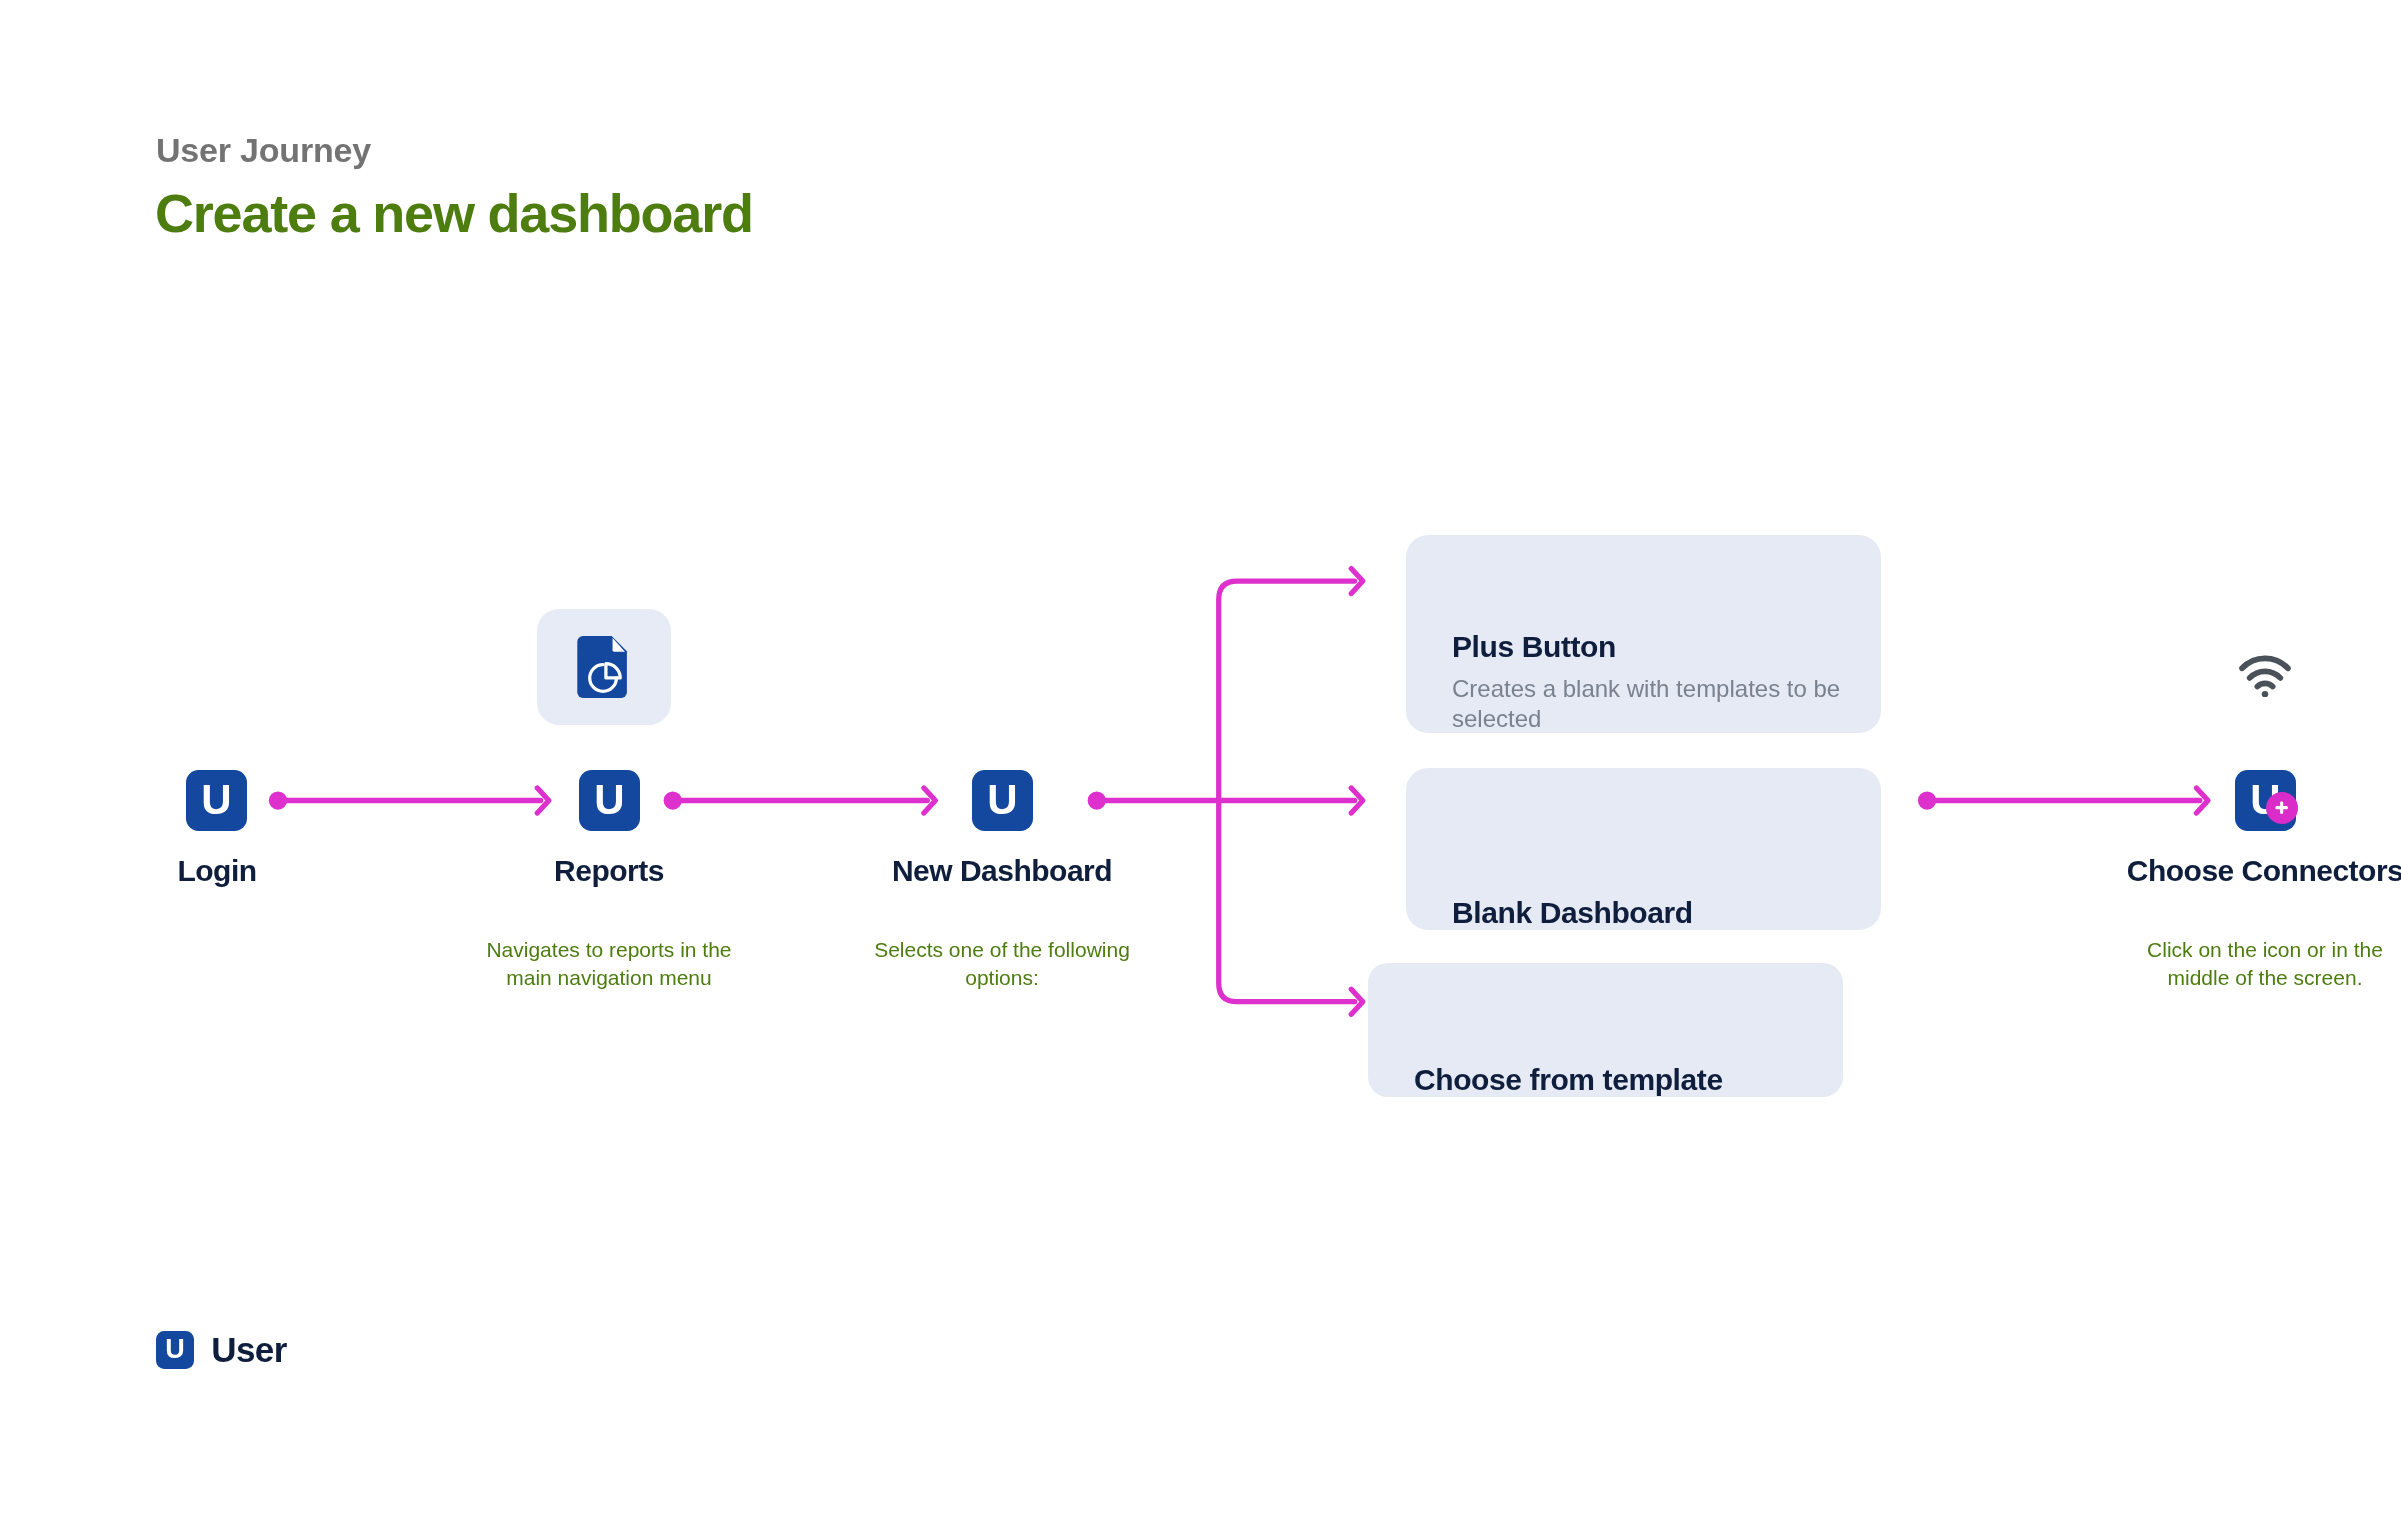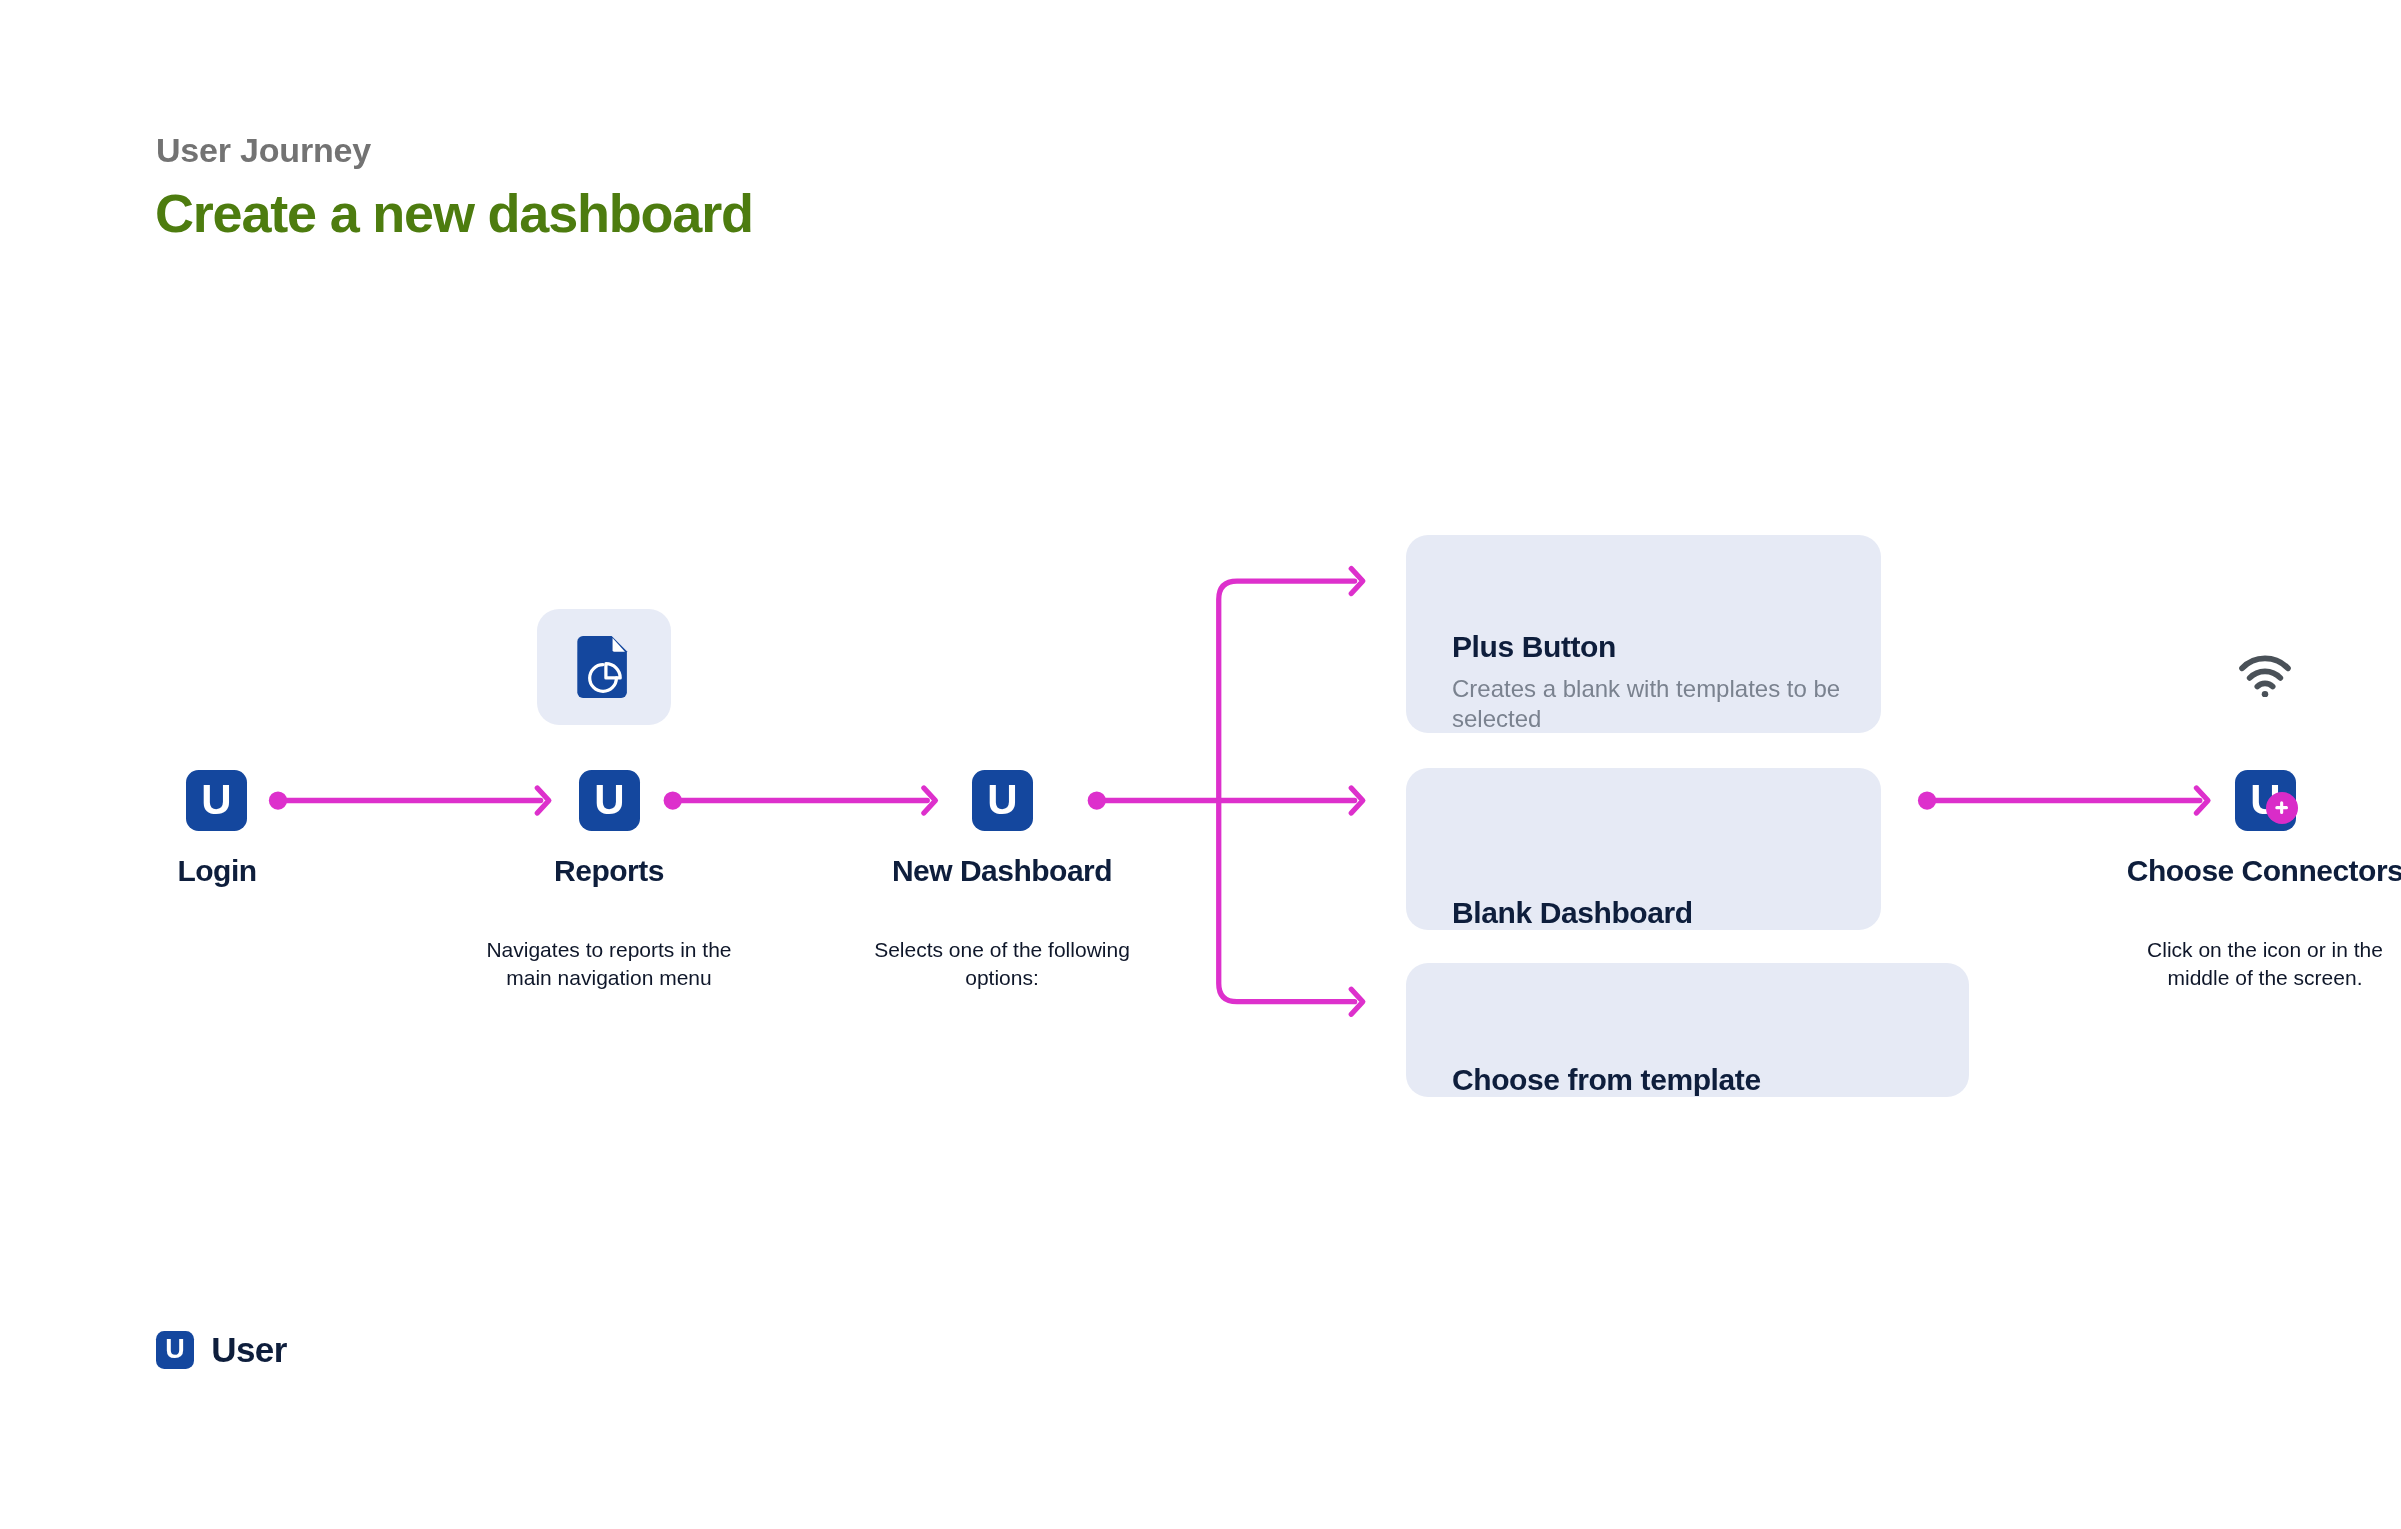--- a/index.html
+++ b/index.html
@@ -40,21 +40,21 @@
   .node-label {
     position:absolute;
     font-size:30px; font-weight:700; letter-spacing:-0.5px;
     color:#0E1E3C; white-space:nowrap;
     text-align:center;
     transform:translateX(-50%);
   }
   .node-desc {
     position:absolute;
     font-size:21px; font-weight:400; line-height:1.32;
-    color:#0f172a; text-align:center;
+    color:#4d7c0f; text-align:center;
     transform:translateX(-50%);
   }
 
   
   .tile {
     position:absolute;
     width:134px; height:116px;
     background:#E7EBF6;
     border-radius:22px;
     display:flex; align-items:center; justify-content:center;
@@ -178,21 +178,21 @@
 
   <div class="opt-card" style="left:1406px; top:501px; width:475px; height:198px;">
     <div class="opt-title">Plus Button</div>
     <div class="opt-sub" style="width:394px;">Creates a blank with templates to be selected</div>
   </div>
 
   <div class="opt-card" style="left:1406px; top:734px; width:475px; height:162px;">
     <div class="opt-title">Blank Dashboard</div>
   </div>
 
-  <div class="opt-card" style="left:1406px; top:929px; width:563px; height:134px;">
+  <div class="opt-card" style="left:1368px; top:929px; width:475px; height:134px;border-radius:20px;">
     <div class="opt-title">Choose from template</div>
   </div>
 
   <div class="node">
     <svg style="position:absolute; left:2238px; top:653px;" width="54" height="44" viewBox="0 0 56 46">
       <path d="M4,16 A33,33 0 0 1 52,16" fill="none" stroke="#4A5158" stroke-width="6" stroke-linecap="round"></path>
       <path d="M12,26 A22,22 0 0 1 44,26" fill="none" stroke="#4A5158" stroke-width="6" stroke-linecap="round"></path>
       <path d="M20,35 A11.5,11.5 0 0 1 36,35" fill="none" stroke="#4A5158" stroke-width="6" stroke-linecap="round"></path>
       <circle cx="28" cy="43" r="3.4" fill="#4A5158"></circle>
     </svg>

